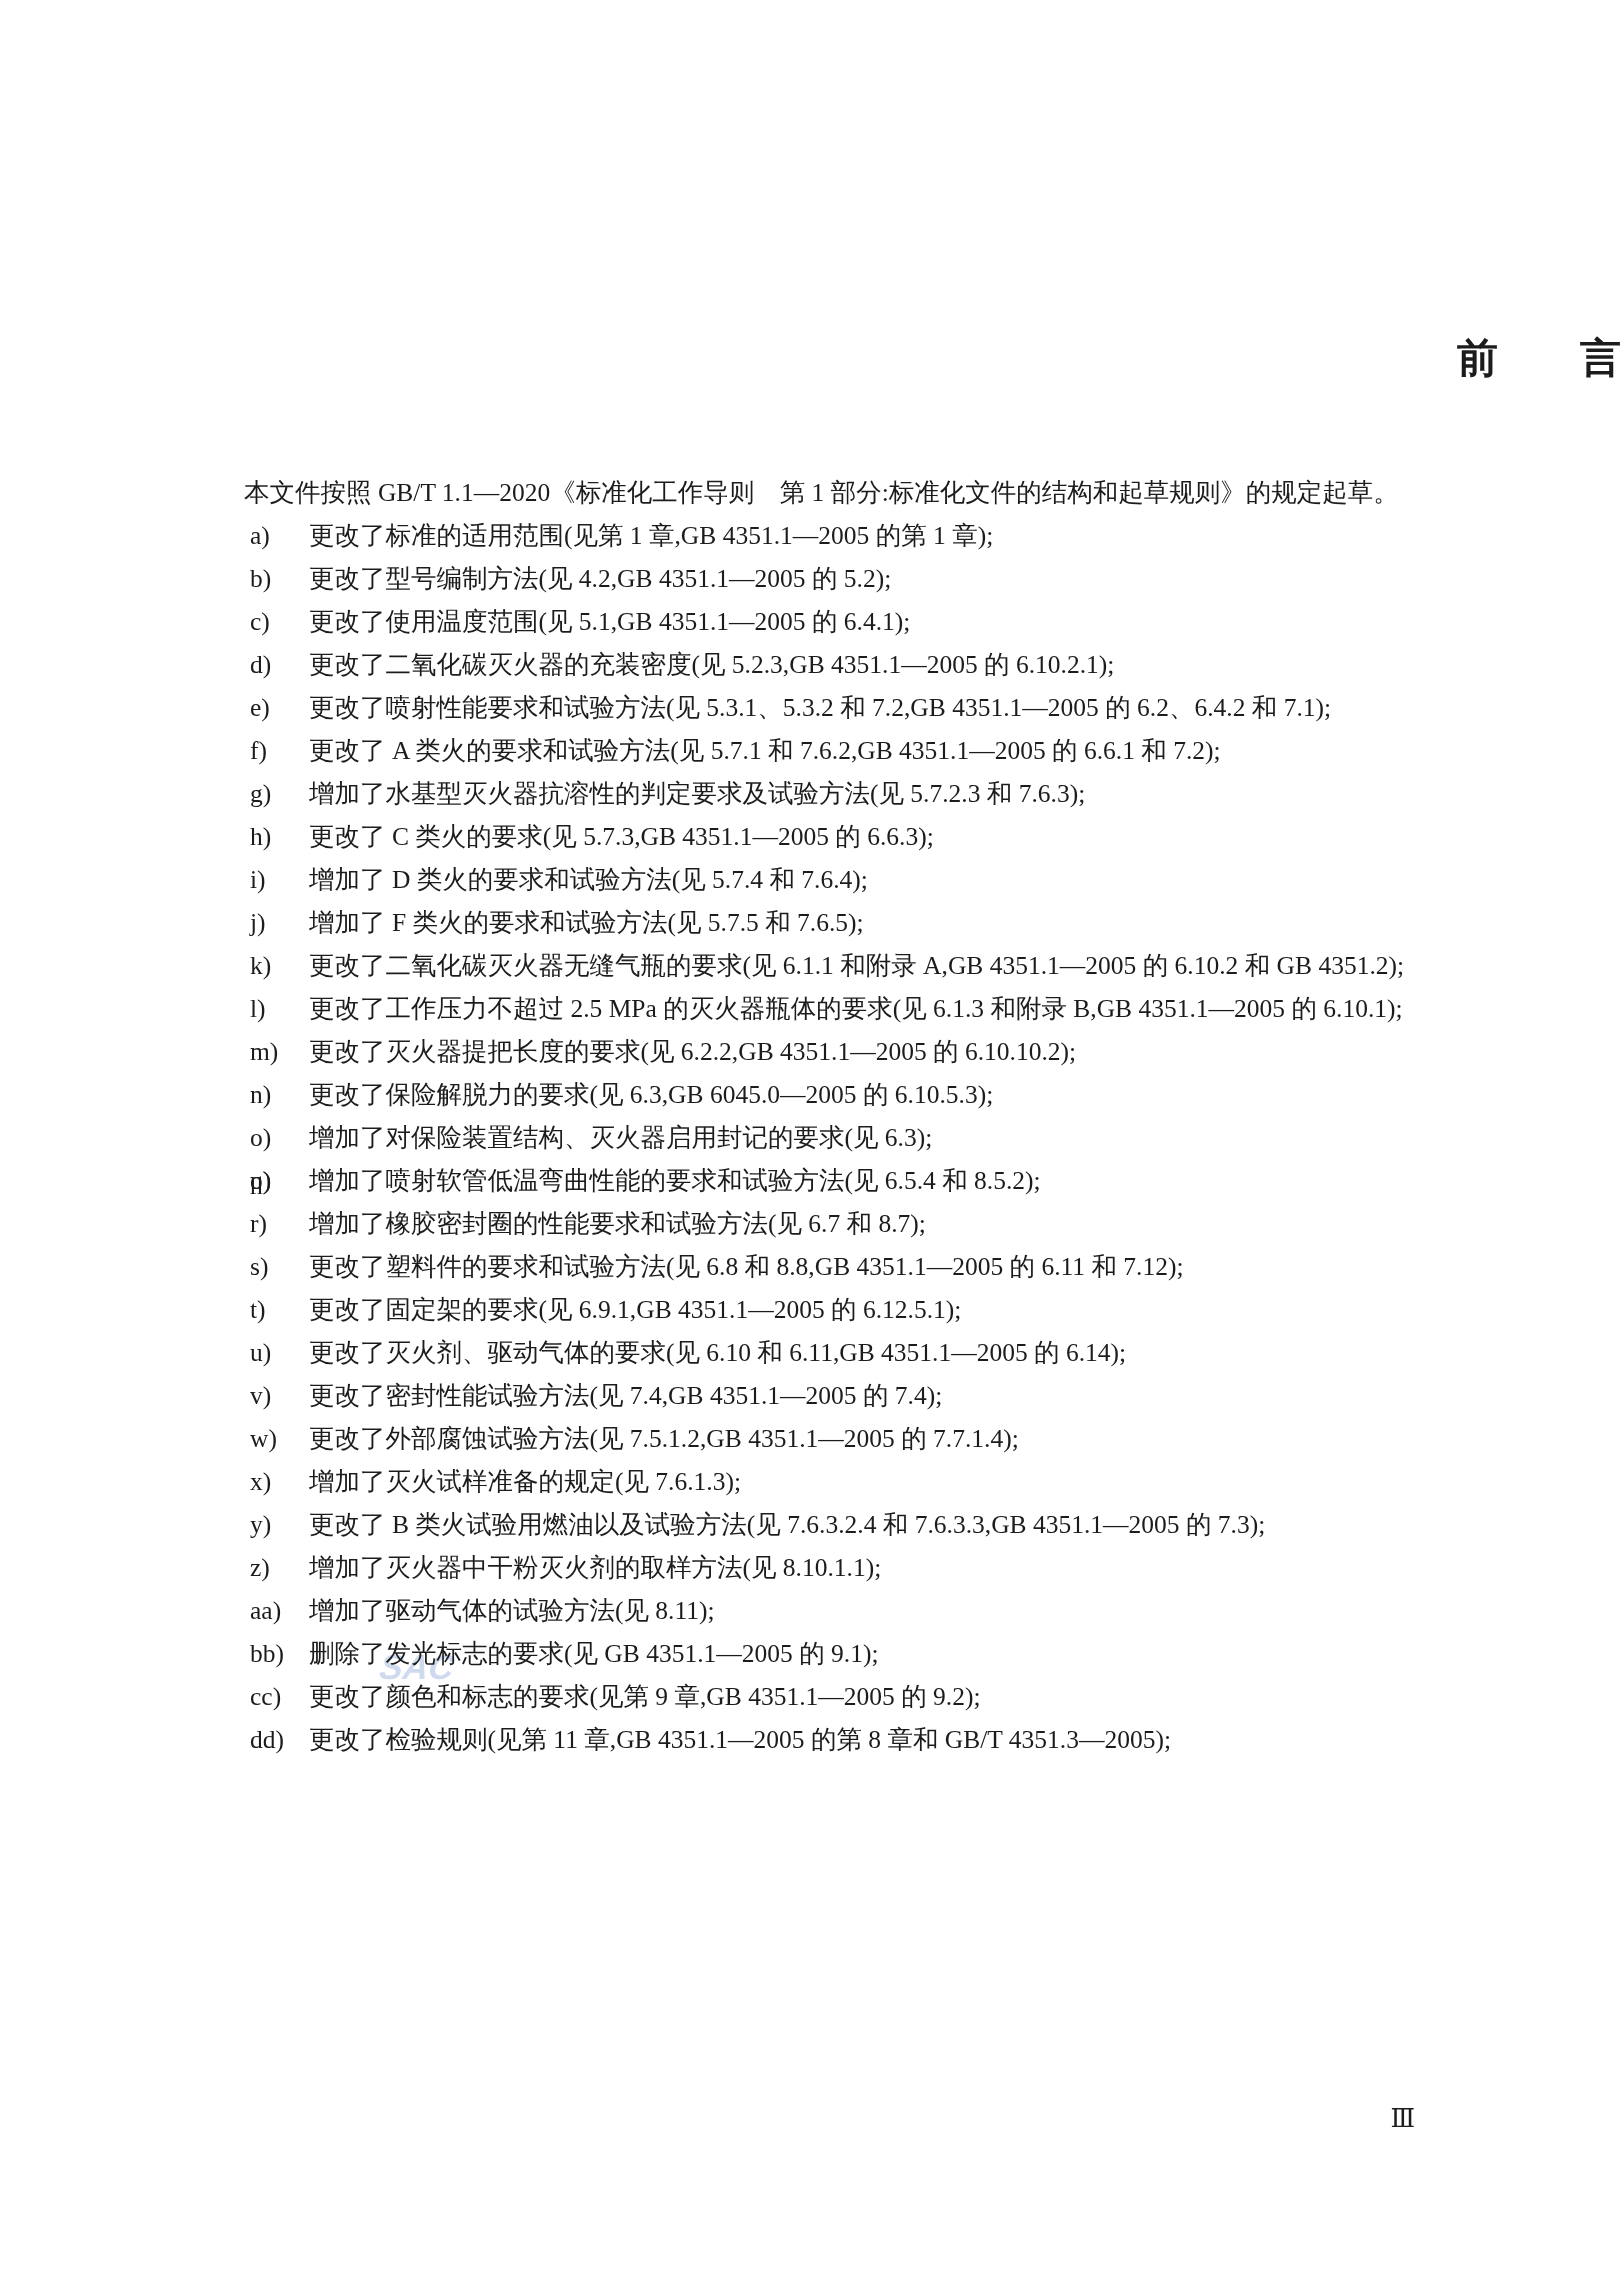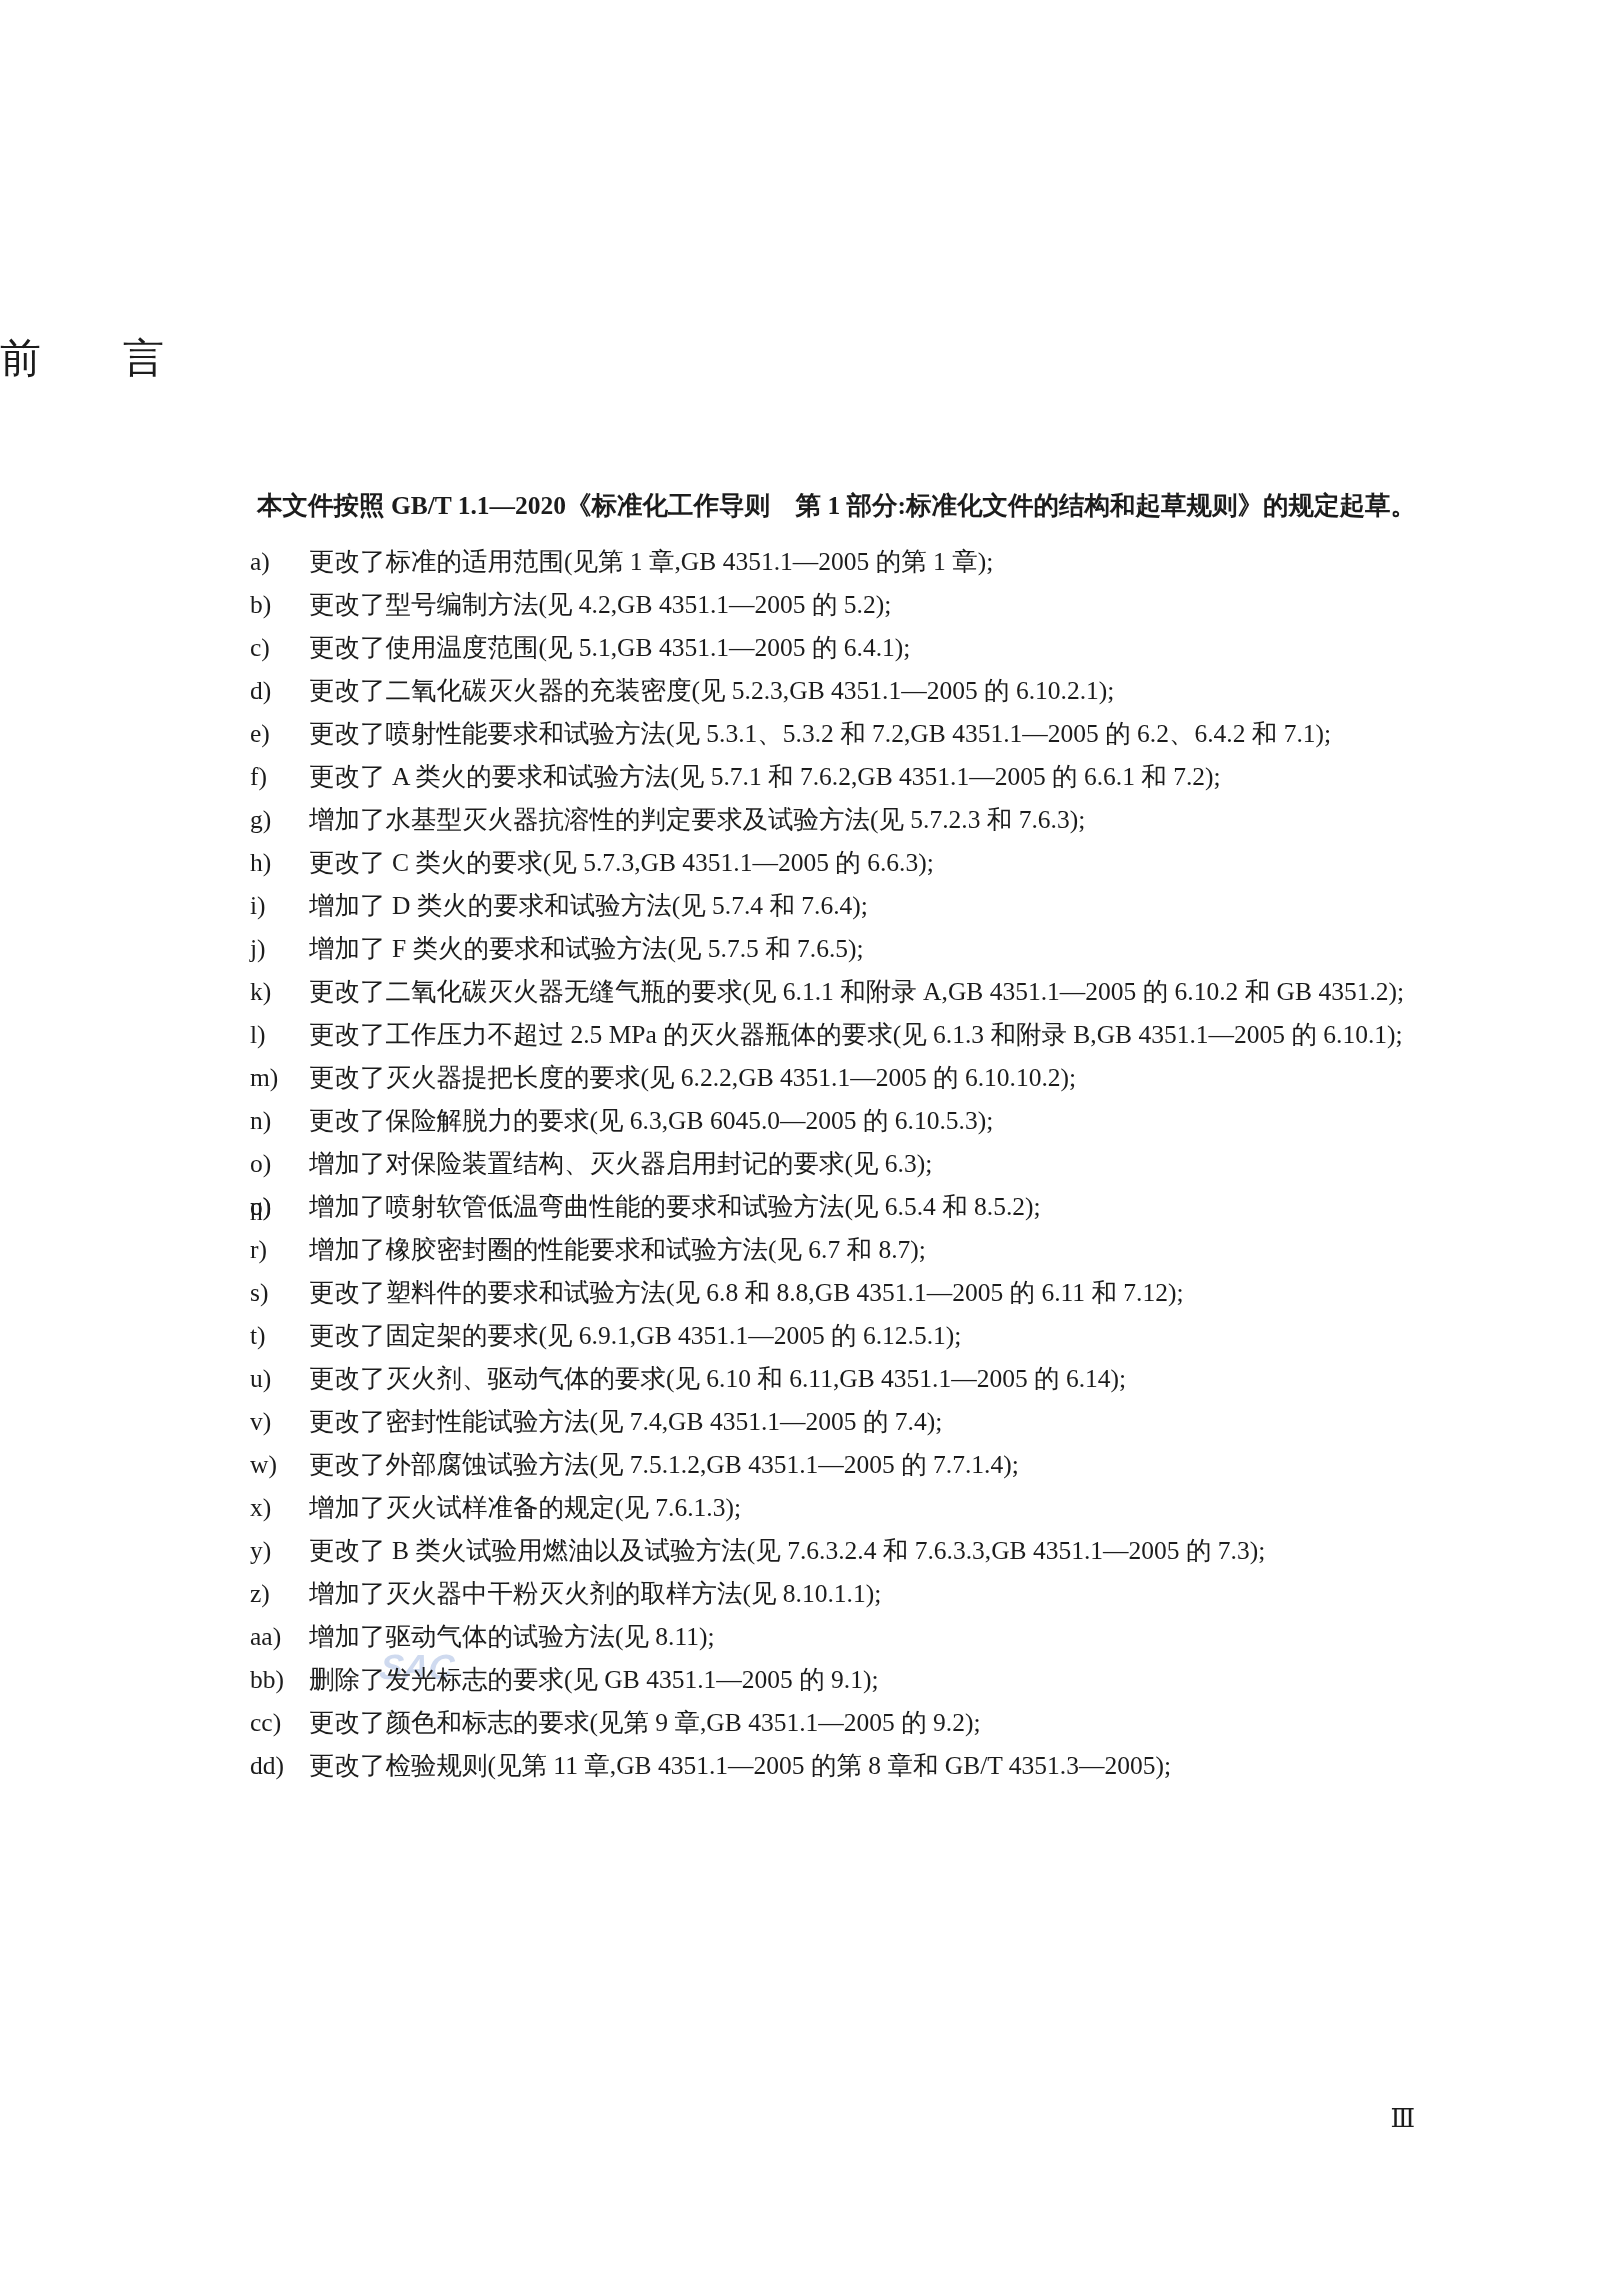--- a/index.html
+++ b/index.html
@@ -25,40 +25,39 @@
     font-size: 29px;
     font-weight: bold;
     letter-spacing: 1px;
     z-index: 1;
   }
   .doc-title {
     position: absolute;
     top: 331px;
     left: 0;
     width: 100%;
-    text-align: left;
+    text-align: right;
     font-size: 41px;
-    font-weight: normal;
+    font-weight: bold;
     font-family: "Liberation Sans", "DejaVu Sans", sans-serif;
     z-index: 1;
   }
   .content {
     position: absolute;
     top: 471px;
     left: 193px;
     width: 1267px;
     font-size: 25.5px;
     line-height: 43px;
     text-align: justify;
     z-index: 1;
   }
   .content p {
-    margin: 13px;
+    margin: 0;
     text-indent: 2em;
-    font-weight: bold;
   }
   .item {
     position: relative;
     padding-left: 116px;
   }
   .item-label {
     position: absolute;
     left: 57px;
     top: 0;
   }

